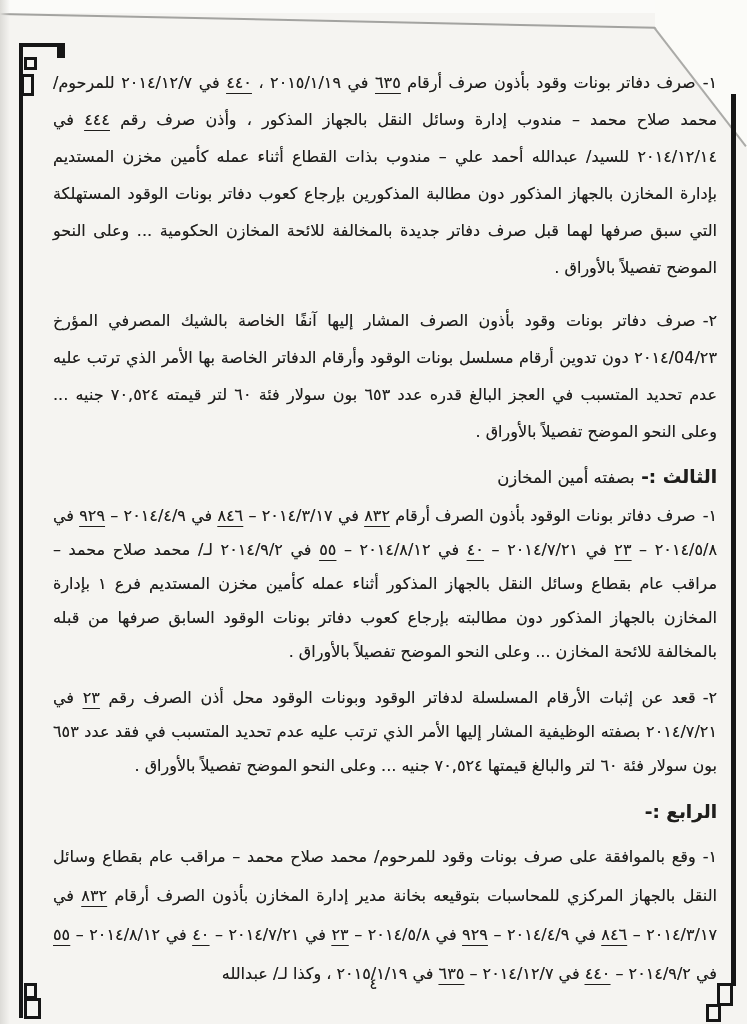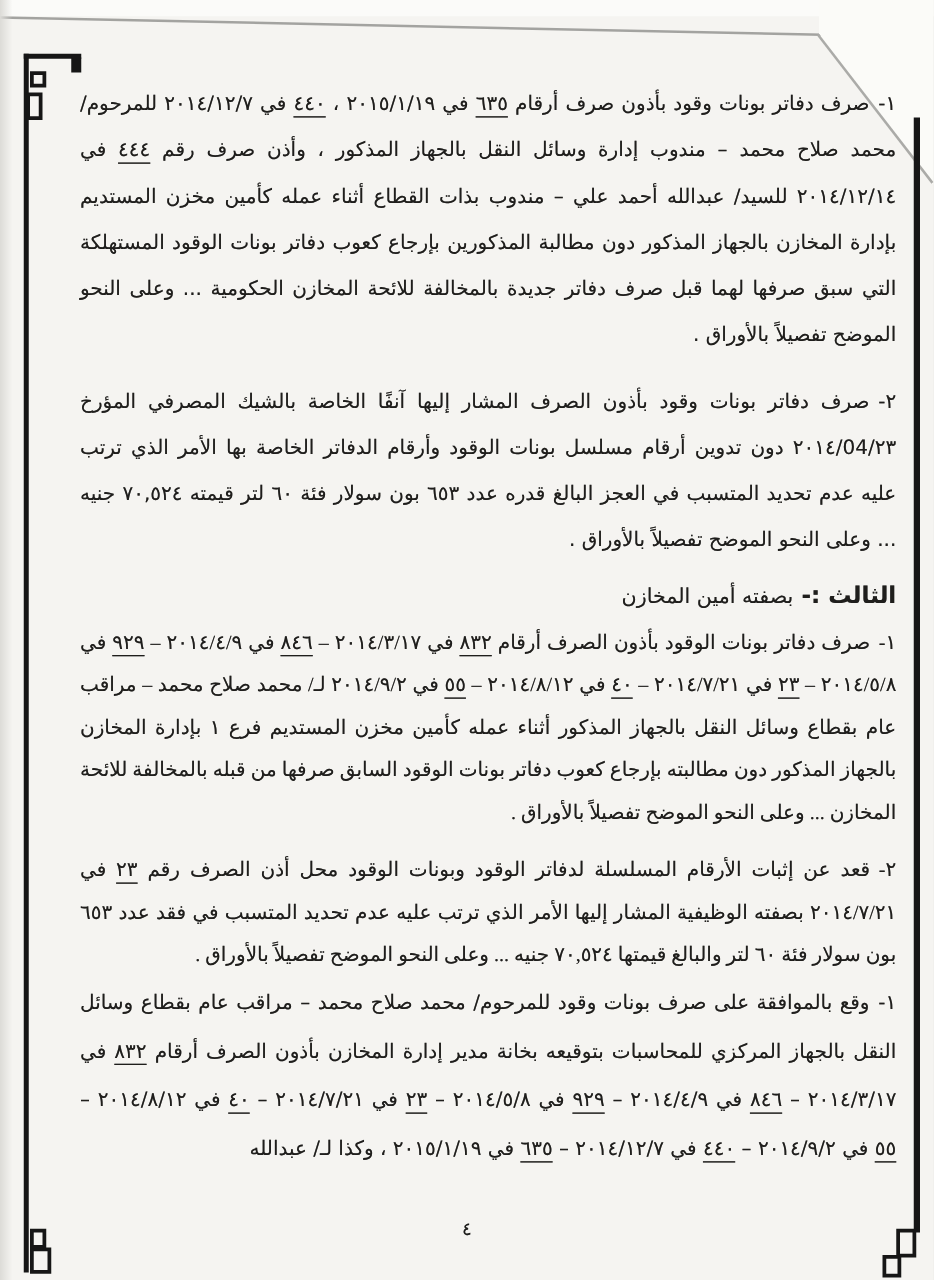--- a/index.html
+++ b/index.html
@@ -53,30 +53,30 @@
   .tl-bar{position:absolute;left:19px;top:43px;width:46px;height:4px;background:var(--border-ink);}
   .tl-blob{position:absolute;left:57px;top:46px;width:8px;height:12px;background:var(--border-ink);}
   .tl-sq{position:absolute;left:24px;top:57px;width:7px;height:7px;border:3px solid var(--border-ink);}
   .tl-rect{position:absolute;left:21px;top:74px;width:7px;height:16px;border:3px solid var(--border-ink);}
   .bl-sq1{position:absolute;left:24px;top:983px;width:7px;height:10px;border:3px solid var(--border-ink);}
   .bl-sq2{position:absolute;left:24px;top:998px;width:11px;height:15px;border:3px solid var(--border-ink);}
   .br-sq1{position:absolute;left:717px;top:983px;width:10px;height:17px;border:3px solid var(--border-ink);}
   .br-sq2{position:absolute;left:706px;top:1004px;width:9px;height:12px;border:3px solid var(--border-ink);}
   
   .content{
-    position:absolute;top:64px;right:30px;left:64px;
+    position:absolute;top:64px;right:30px;left:53px;
     direction:rtl;
     color:var(--ink);
     font-size:16px;
     text-align:justify;
     text-shadow:0 0 .5px rgba(20,20,20,.55);
   }
   .para{margin:0;}
   .s1 .para{line-height:37px;}
-  .s2 .para{line-height:34px;font-family:Liberation Serif, serif;}
+  .s2 .para{line-height:34px;}
   .s3 .para{line-height:39px;}
   .para.mb-lg{margin-bottom:16px;}
   .para.mb-md{margin-bottom:12px;}
   .pnum{margin-left:7px;}
   .u{
     text-decoration:underline;
     text-decoration-thickness:1.4px;
     text-underline-offset:5px;
   }
   .heading{
@@ -121,19 +121,20 @@
       <p class="para mb-md"><span class="pnum">٢-</span><span class="ptext"><span>صرف دفاتر بونات وقود بأذون الصرف المشار إليها آنفًا الخاصة بالشيك المصرفي المؤرخ ٢٠١٤/04/٢٣ دون تدوين أرقام مسلسل بونات الوقود وأرقام الدفاتر الخاصة بها الأمر الذي ترتب عليه عدم تحديد المتسبب في العجز البالغ قدره عدد ٦٥٣ بون سولار فئة ٦٠ لتر قيمته ٧٠,٥٢٤ جنيه ... وعلى النحو الموضح تفصيلاً بالأوراق .</span></span></p>
     </section>
 
     <section class="s2">
       <h3 class="heading"><span class="h-label">الثالث</span> <span class="h-sep">:-</span> <span class="h-sub">بصفته أمين المخازن</span></h3>
       <p class="para mb-md"><span class="pnum">١-</span><span class="ptext"><span>صرف دفاتر بونات الوقود بأذون الصرف أرقام </span><span class="u">٨٣٢</span><span> في ٢٠١٤/٣/١٧ – </span><span class="u">٨٤٦</span><span> في ٢٠١٤/٤/٩ – </span><span class="u">٩٢٩</span><span> في ٢٠١٤/٥/٨ – </span><span class="u">٢٣</span><span> في ٢٠١٤/٧/٢١ – </span><span class="u">٤٠</span><span> في ٢٠١٤/٨/١٢ – </span><span class="u">٥٥</span><span> في ٢٠١٤/٩/٢ لـ/ محمد صلاح محمد – مراقب عام بقطاع وسائل النقل بالجهاز المذكور أثناء عمله كأمين مخزن المستديم فرع ١ بإدارة المخازن بالجهاز المذكور دون مطالبته بإرجاع كعوب دفاتر بونات الوقود السابق صرفها من قبله بالمخالفة للائحة المخازن ... وعلى النحو الموضح تفصيلاً بالأوراق .</span></span></p>
       <p class="para"><span class="pnum">٢-</span><span class="ptext"><span>قعد عن إثبات الأرقام المسلسلة لدفاتر الوقود وبونات الوقود محل أذن الصرف رقم </span><span class="u">٢٣</span><span> في ٢٠١٤/٧/٢١ بصفته الوظيفية المشار إليها الأمر الذي ترتب عليه عدم تحديد المتسبب في فقد عدد ٦٥٣ بون سولار فئة ٦٠ لتر والبالغ قيمتها ٧٠,٥٢٤ جنيه ... وعلى النحو الموضح تفصيلاً بالأوراق .</span></span></p>
     </section>
 
     <section class="s3">
+      <h3 class="heading h-rabea"><span class="h-label">الرابع</span> <span class="h-sep">:-</span></h3>
       <p class="para"><span class="pnum">١-</span><span class="ptext"><span>وقع بالموافقة على صرف بونات وقود للمرحوم/ محمد صلاح محمد – مراقب عام بقطاع وسائل النقل بالجهاز المركزي للمحاسبات بتوقيعه بخانة مدير إدارة المخازن بأذون الصرف أرقام </span><span class="u">٨٣٢</span><span> في ٢٠١٤/٣/١٧ – </span><span class="u">٨٤٦</span><span> في ٢٠١٤/٤/٩ – </span><span class="u">٩٢٩</span><span> في ٢٠١٤/٥/٨ – </span><span class="u">٢٣</span><span> في ٢٠١٤/٧/٢١ – </span><span class="u">٤٠</span><span> في ٢٠١٤/٨/١٢ – </span><span class="u">٥٥</span><span> في ٢٠١٤/٩/٢ – </span><span class="u">٤٤٠</span><span> في ٢٠١٤/١٢/٧ – </span><span class="u">٦٣٥</span><span> في ٢٠١٥/١/١٩ ، وكذا لـ/ عبدالله</span></span></p>
     </section>
 
   </div>
 
   <div class="page-number">٤</div>
 </div>
 
 </body></html>

